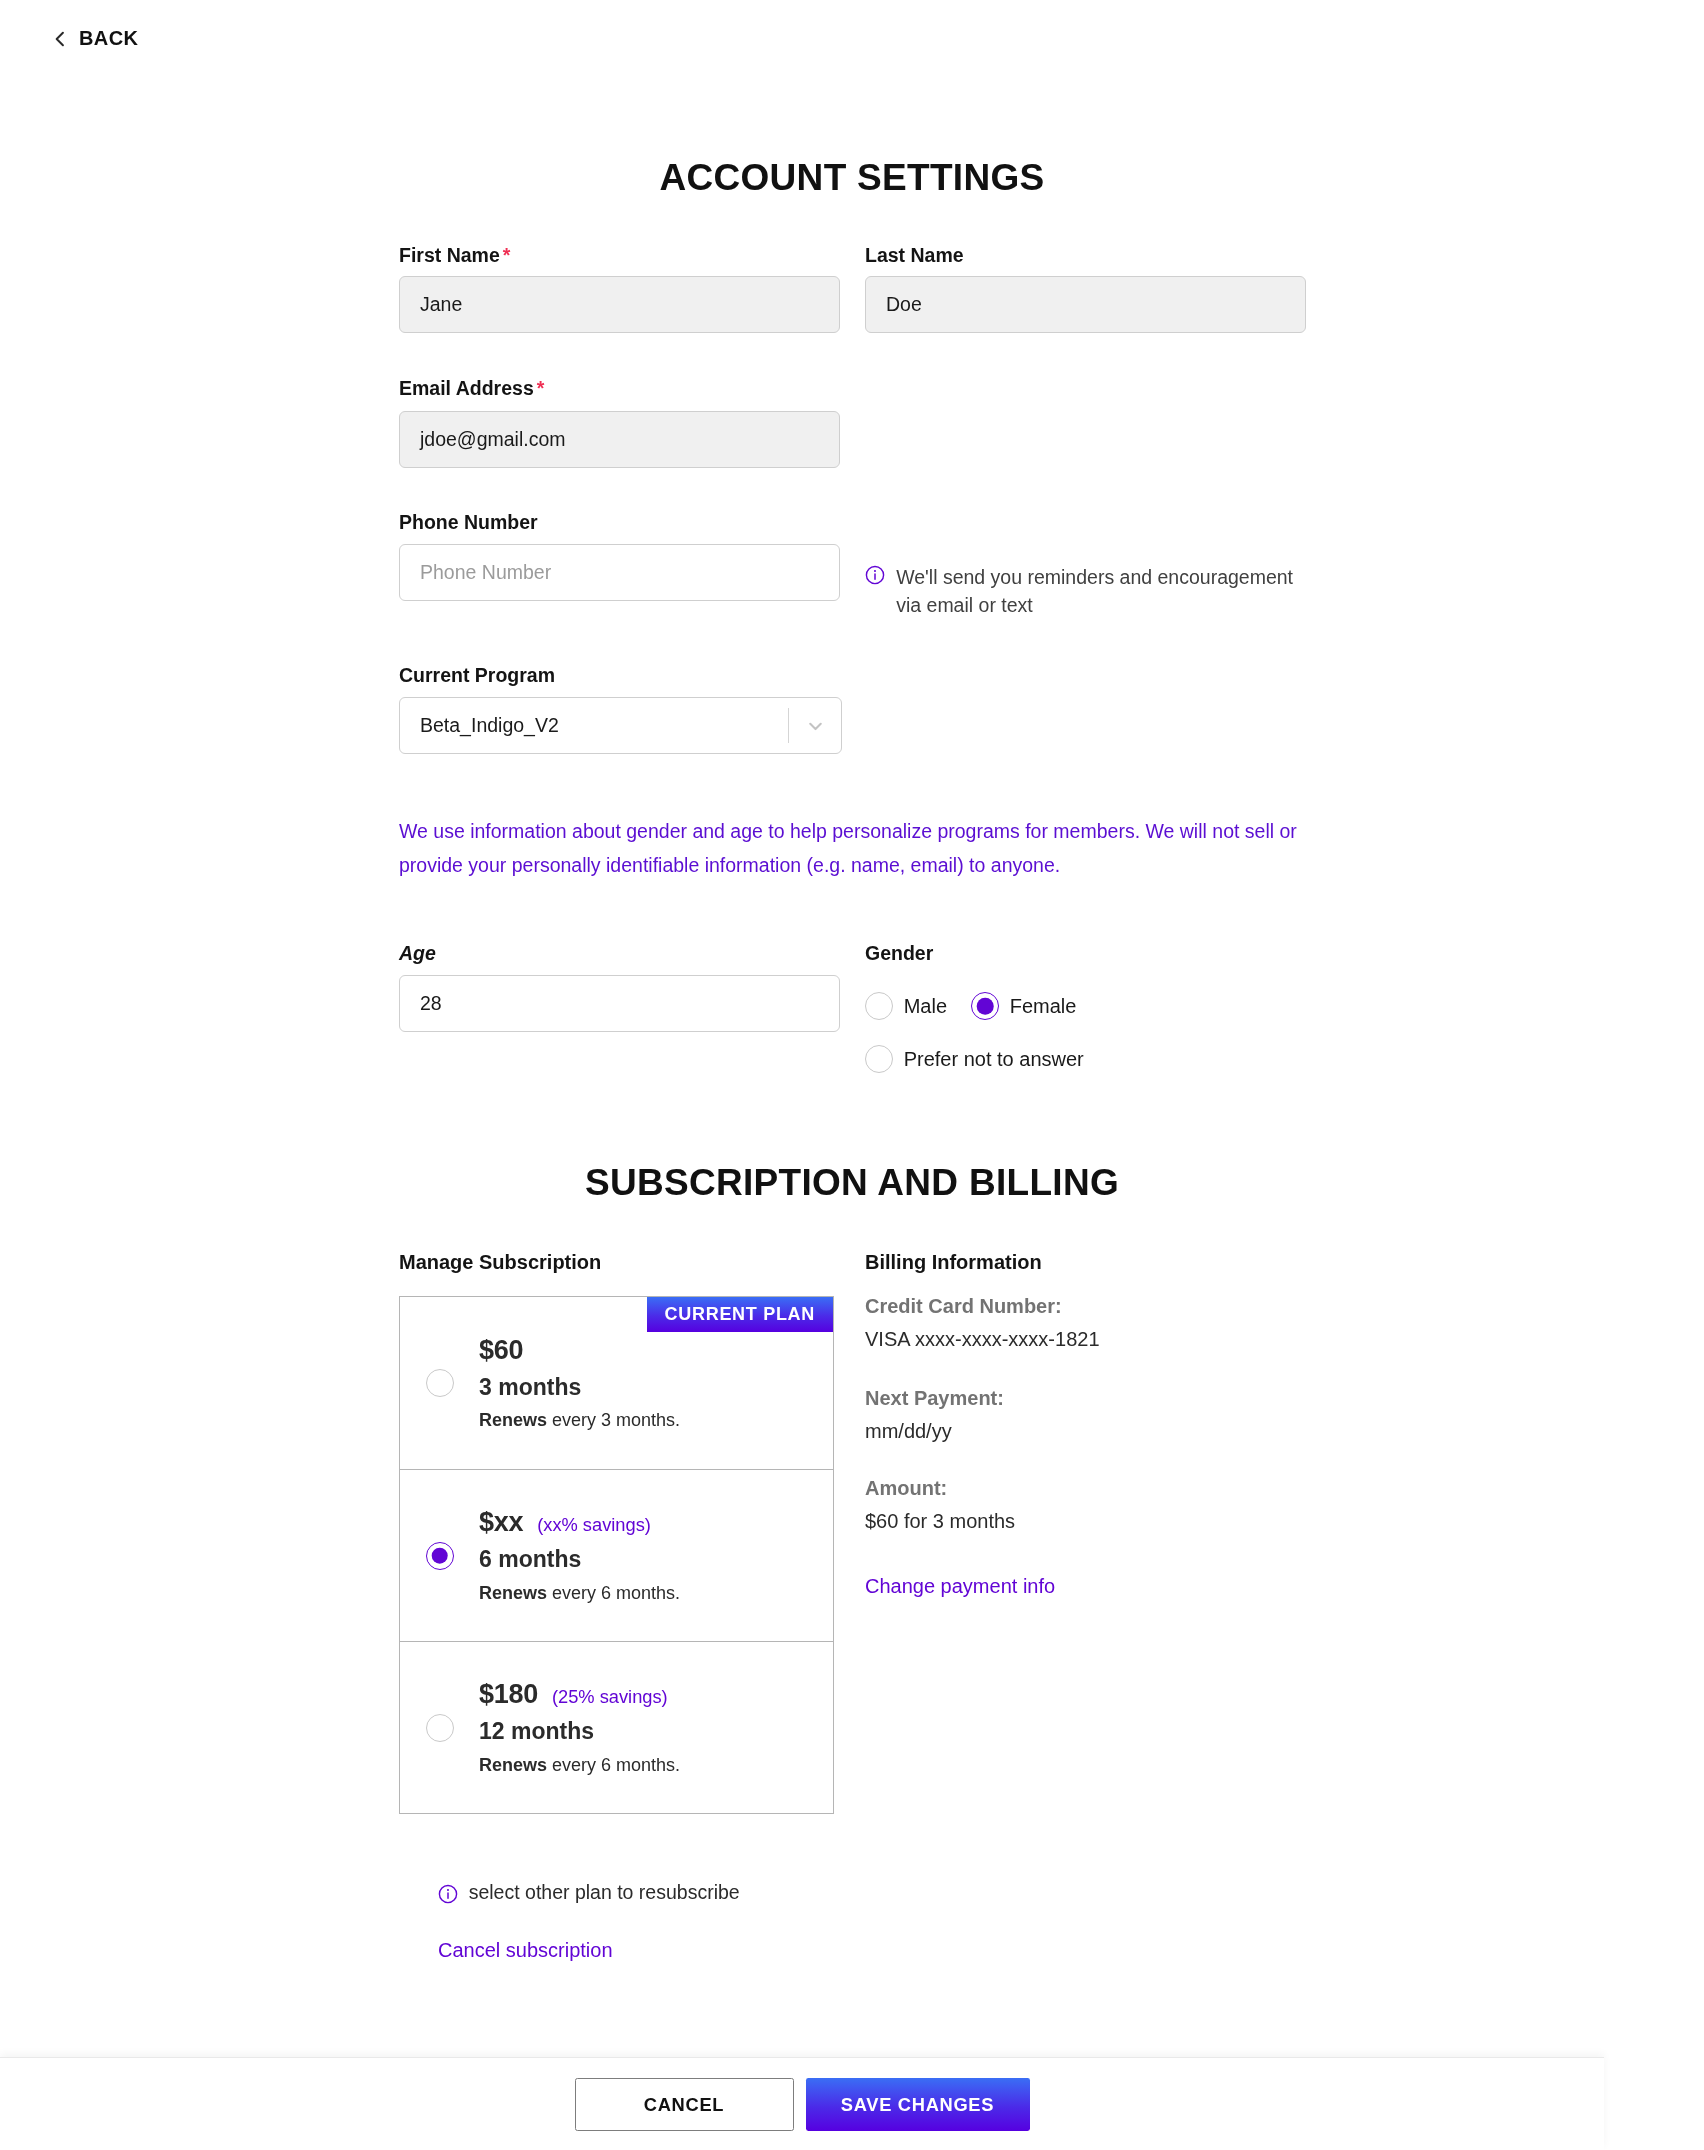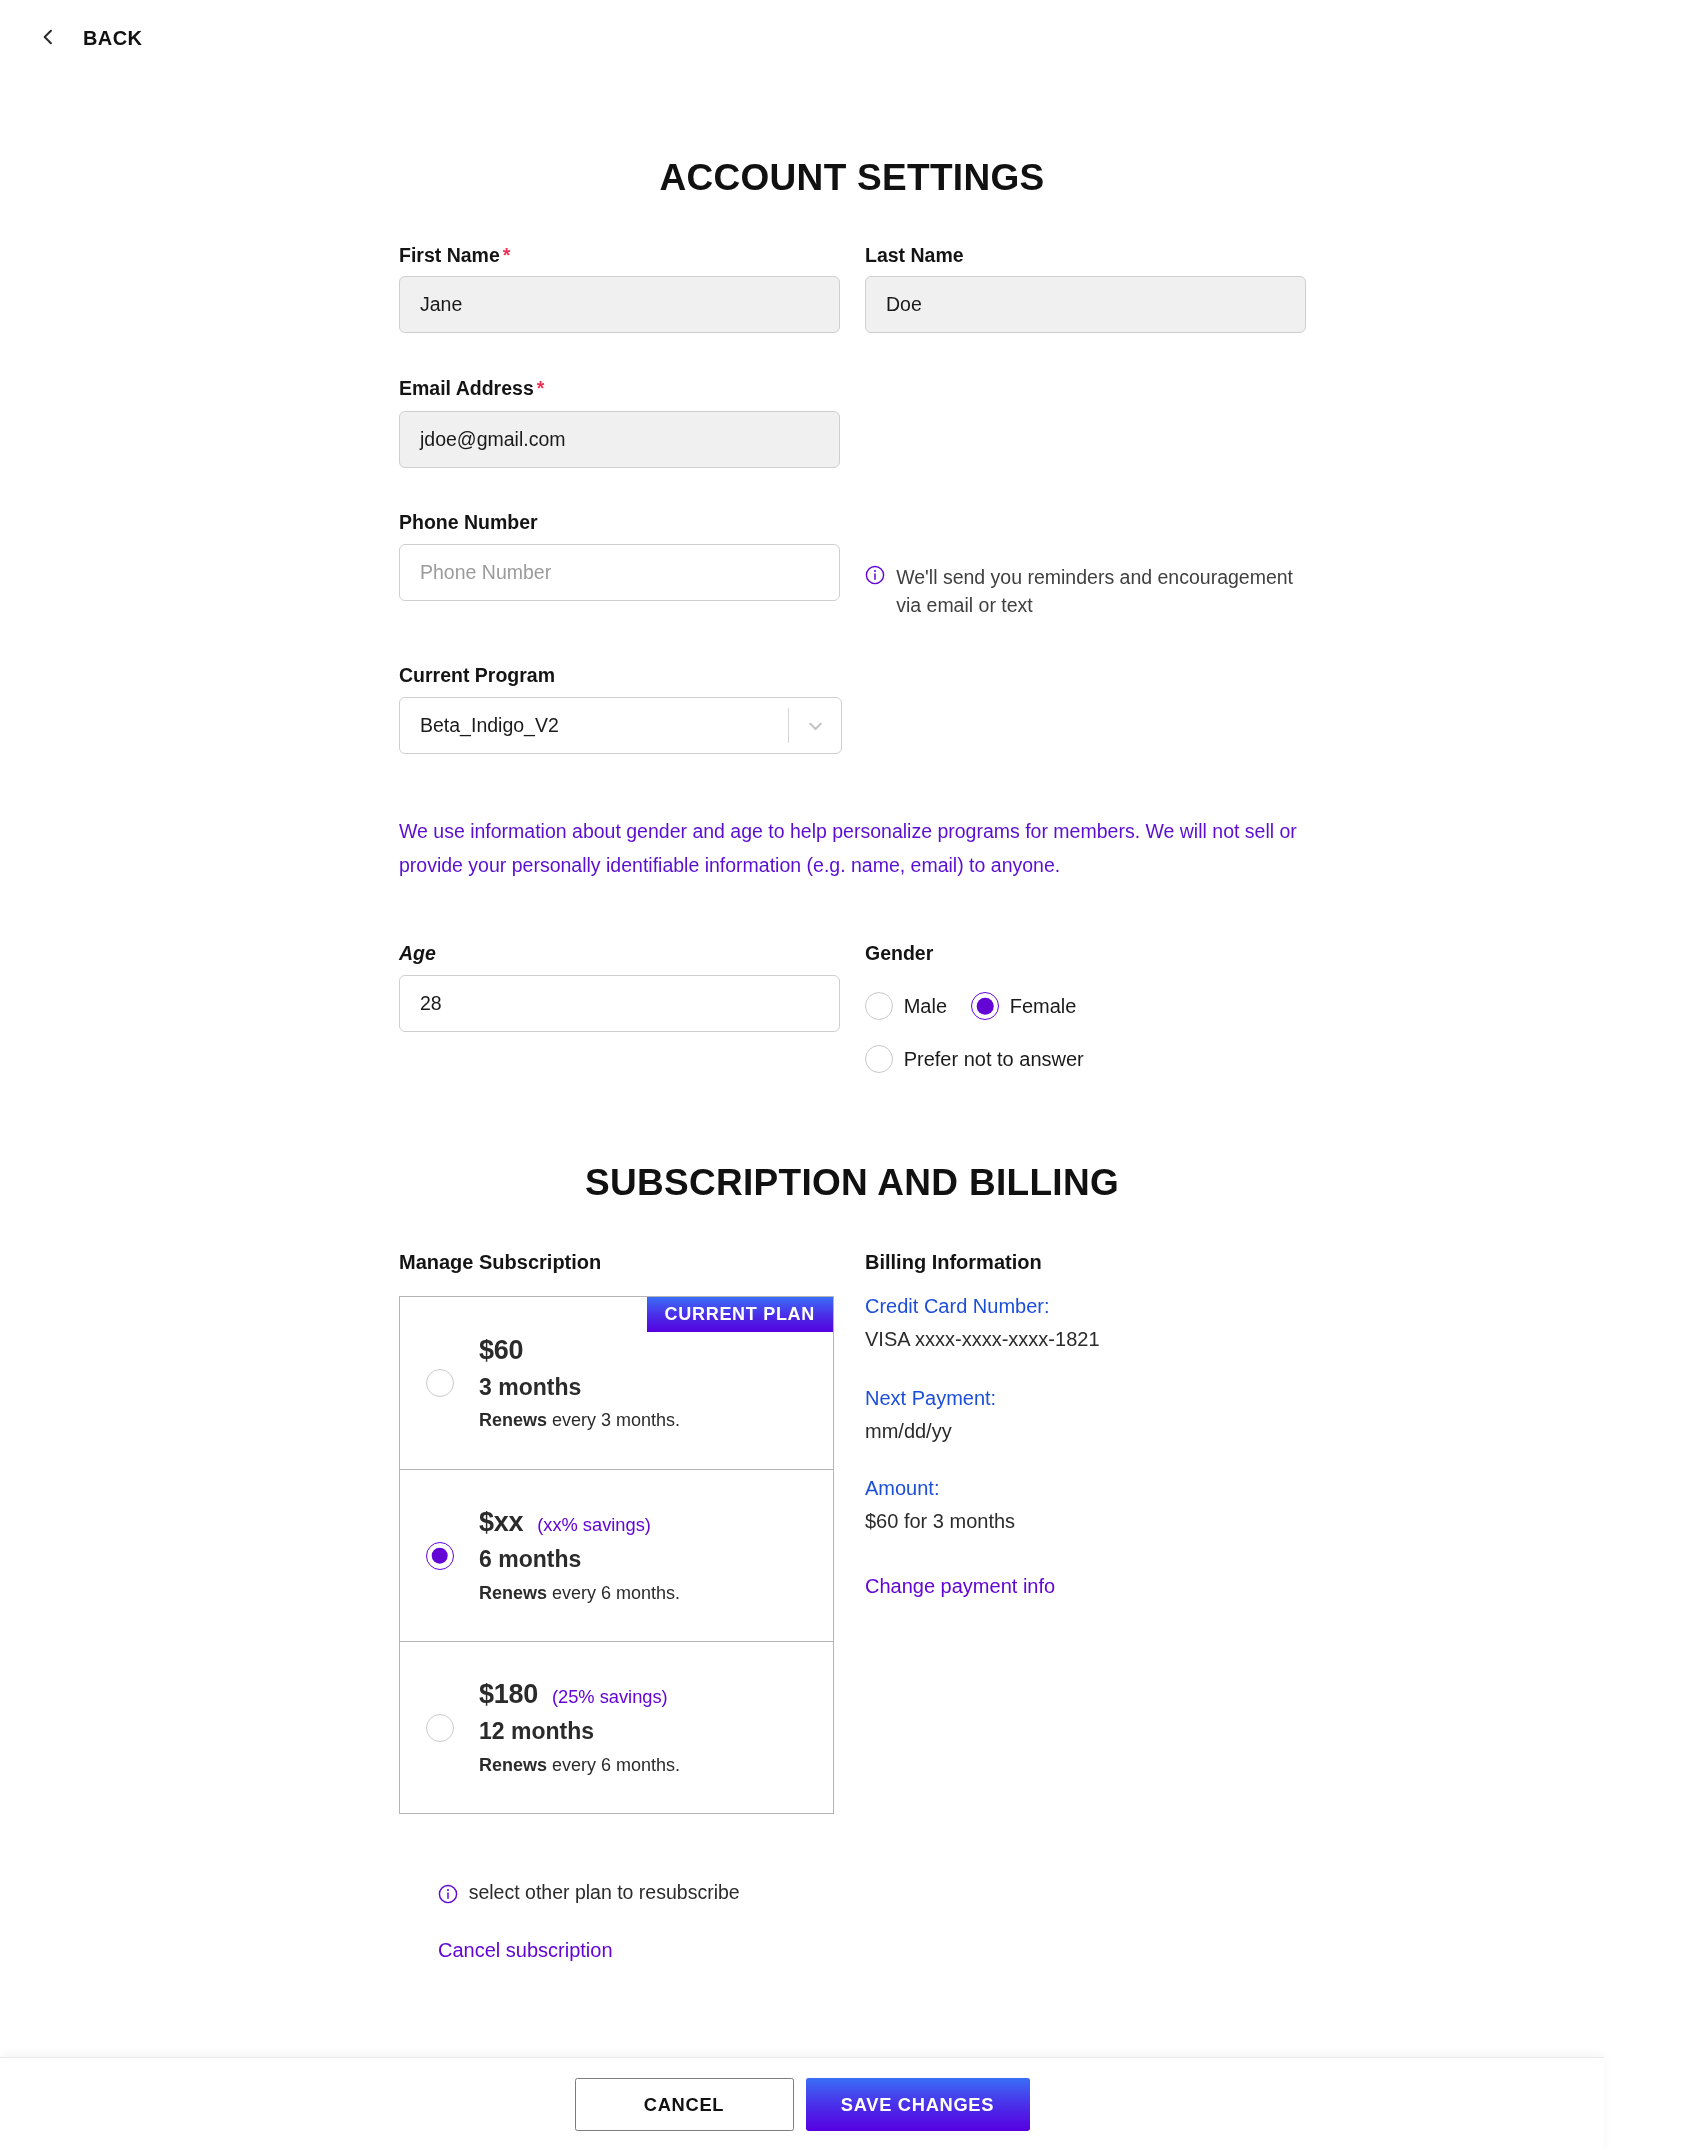--- a/index.html
+++ b/index.html
@@ -16,25 +16,25 @@
   .page {
     position: relative;
     width: 1704px;
     height: 2151px;
     background: #ffffff;
   }
 
   
   .back-bar {
     position: absolute;
-    left: 38px;
+    left: 50px;
     top: 27px;
     display: flex;
-    align-items: flex-start;
-    gap: 25px;
+    align-items: center;
+    gap: 9px;
     cursor: pointer;
   }
   .back-chevron {
     width: 20px;
     height: 20px;
     display: block;
   }
   .back-label {
     font-size: 20px;
     font-weight: 700;
@@ -299,22 +299,22 @@
     top: 1939px;
     font-size: 20px;
     color: #6205d5;
     cursor: pointer;
   }
 
   
   .bill-block { position: absolute; left: 865px; }
   .bill-key {
     font-size: 20px;
-    font-weight: 400;
-    color: #1d4ed8;
+    font-weight: 700;
+    color: #737373;
     margin-bottom: 9.5px;
   }
   .bill-val { font-size: 20px; color: #2b2b2b; }
   #bill-card    { top: 1295px; }
   #bill-next    { top: 1387px; }
   #bill-amount  { top: 1477px; }
   #link-change-payment {
     position: absolute;
     left: 865px;
     top: 1575px;

